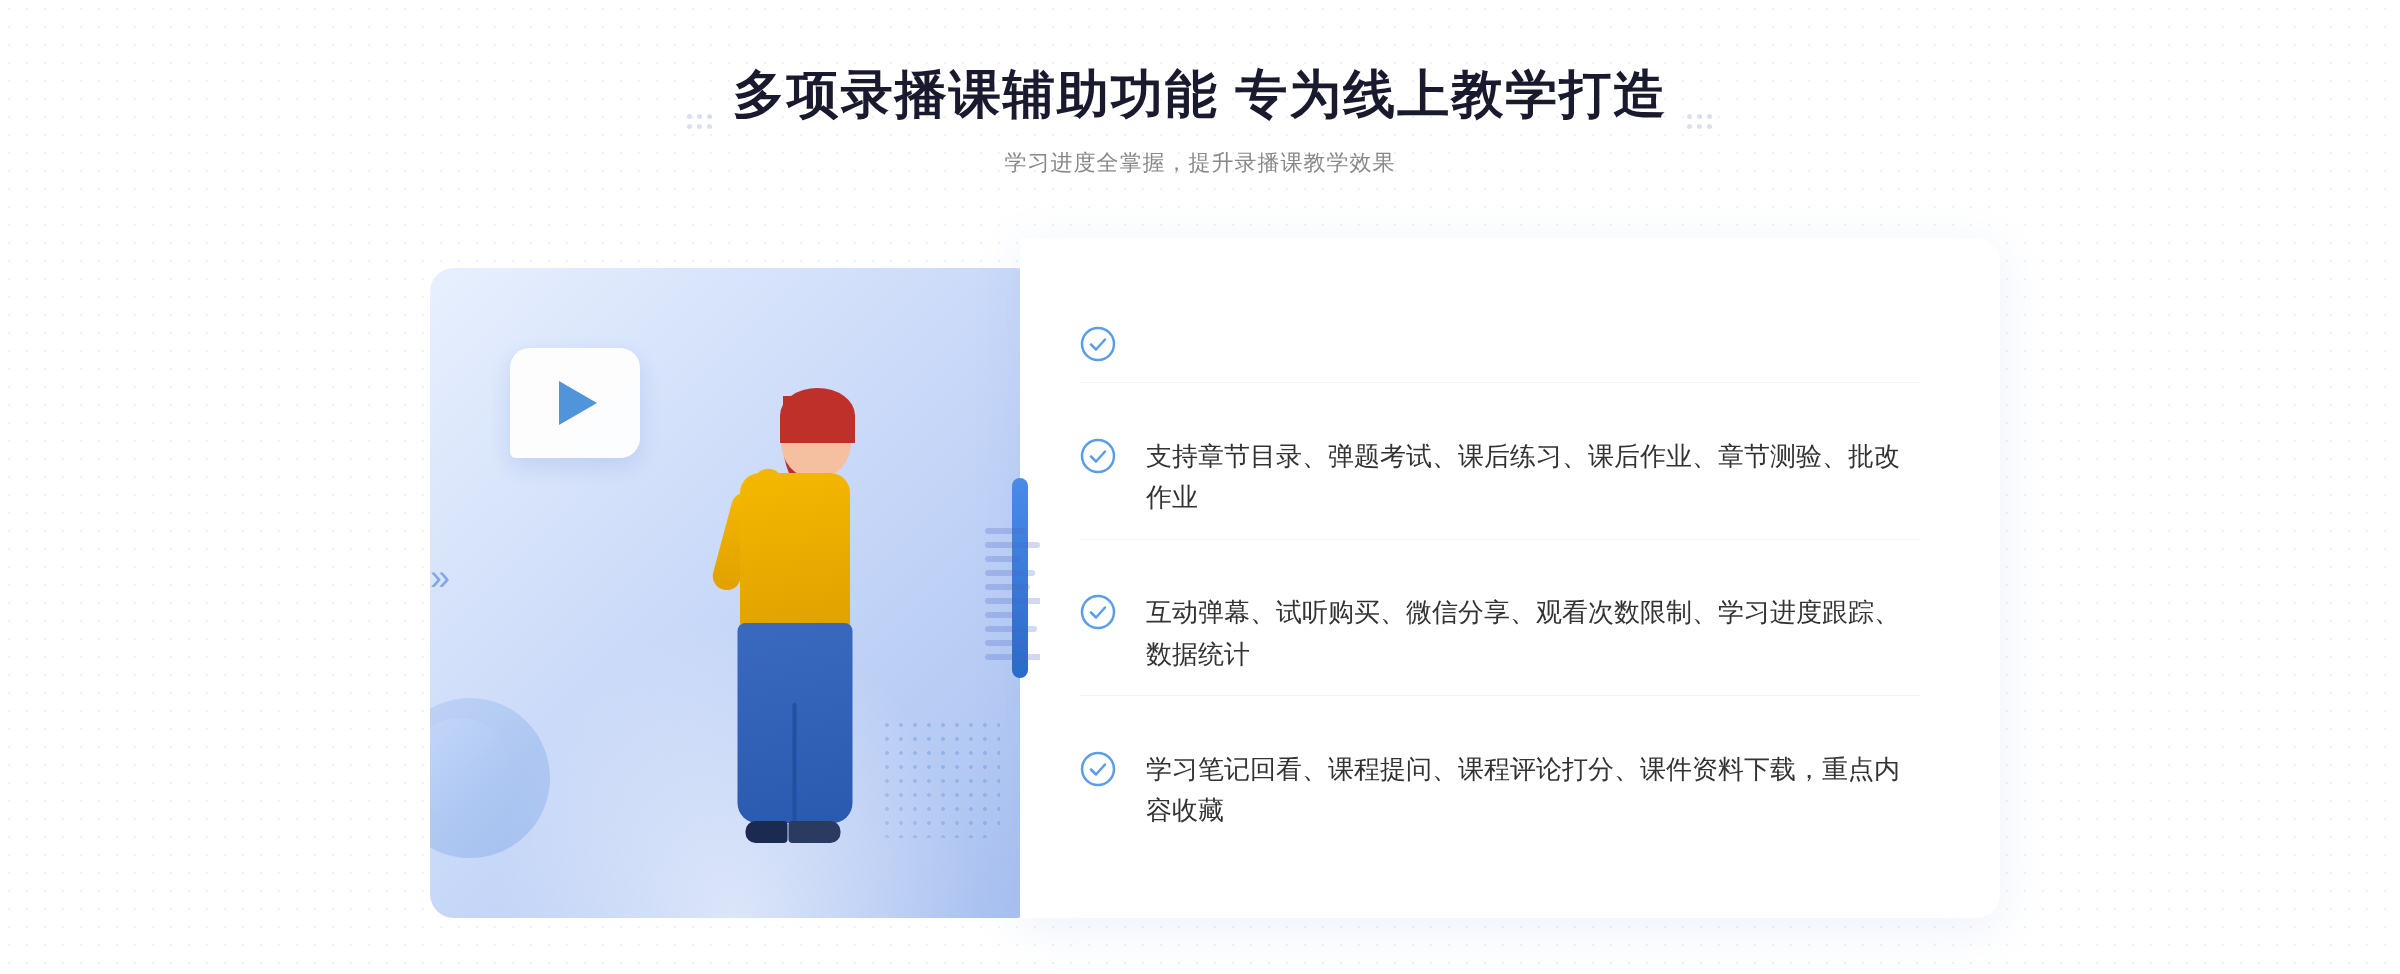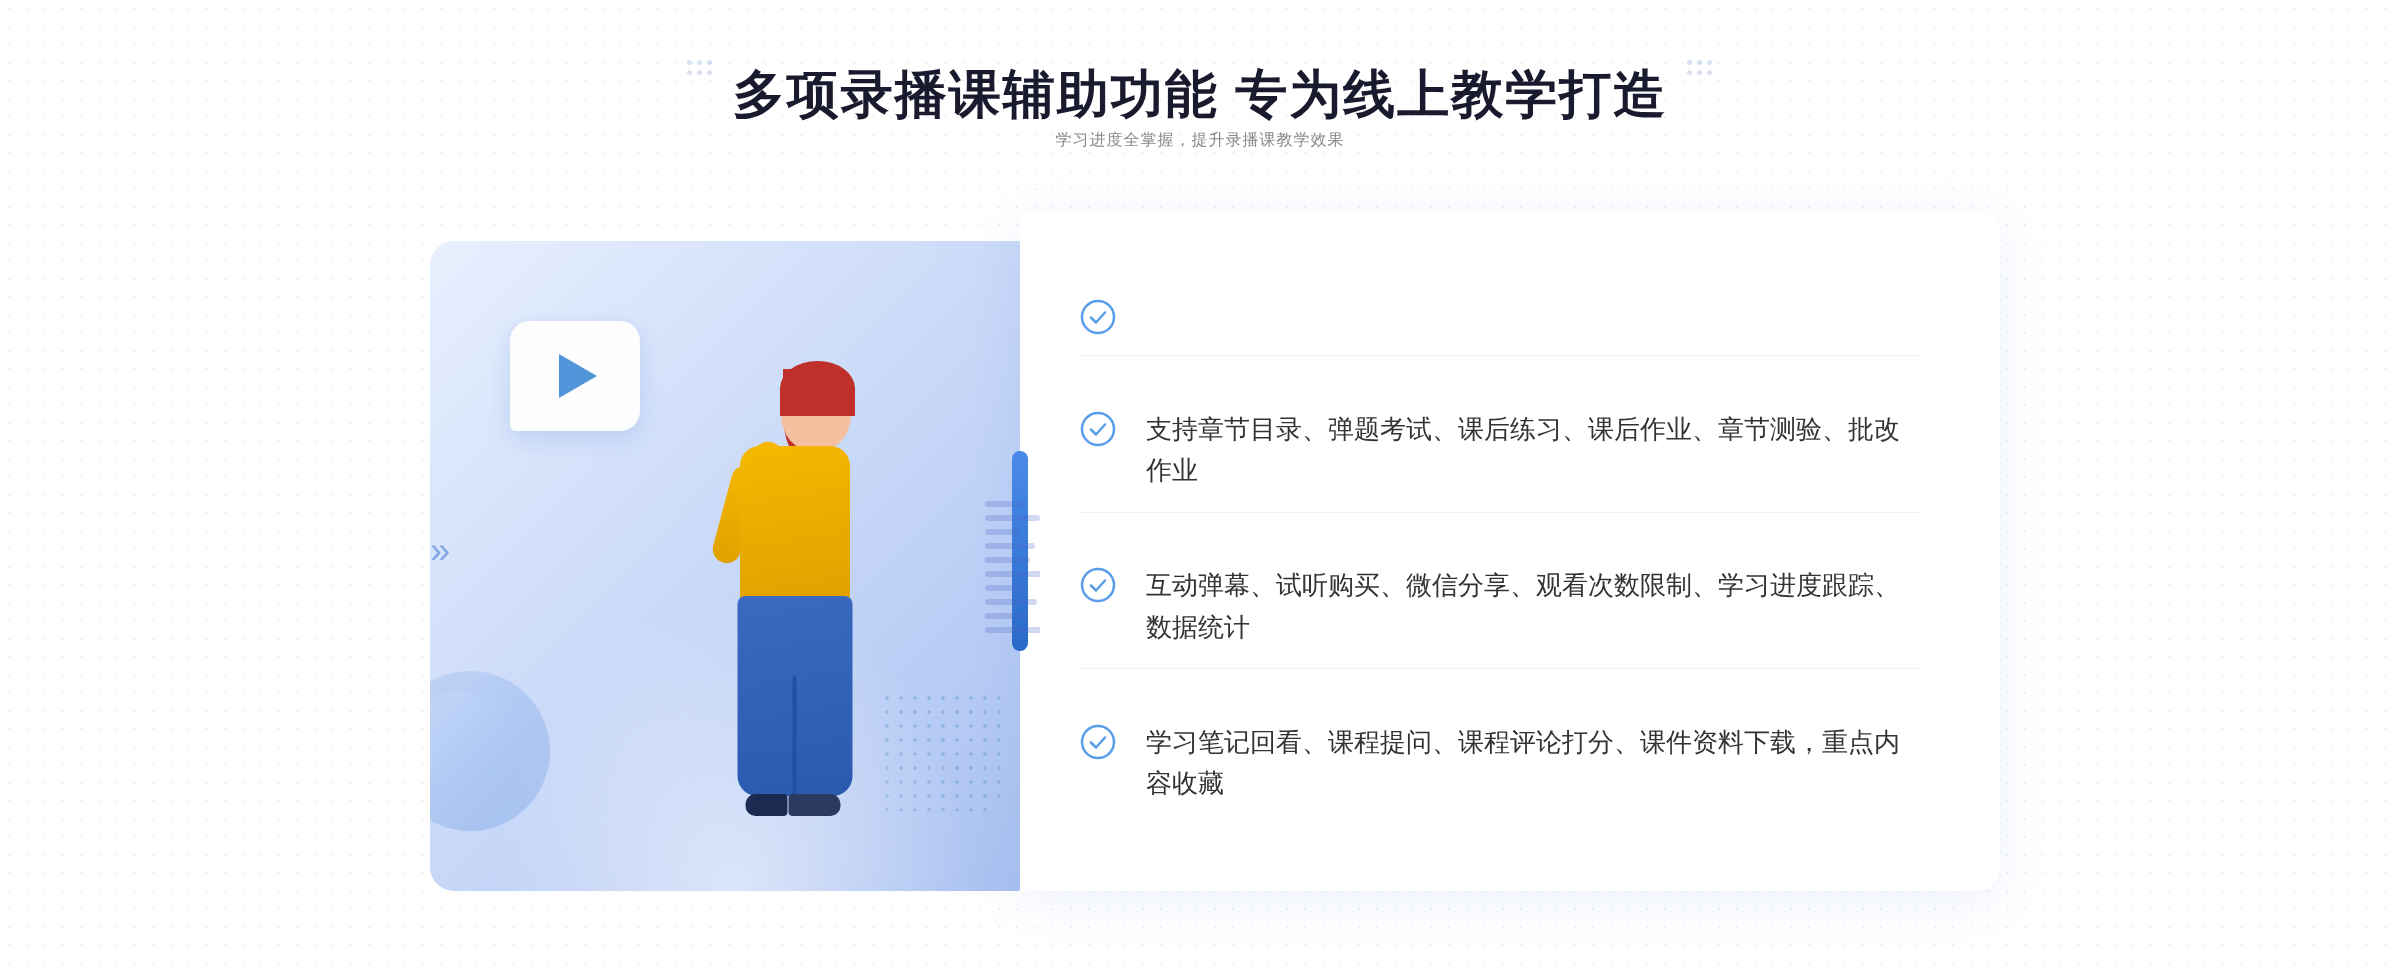--- a/index.html
+++ b/index.html
@@ -45,23 +45,24 @@
 
     .header-section {
       text-align: center;
       margin-bottom: 60px;
       position: relative;
       z-index: 1;
     }
 
     .header-title-row {
       display: flex;
-      align-items: flex-start;
+      align-items: flex-end;
       justify-content: center;
       gap: 20px;
+      margin-bottom: 18px;
     }
 
     .decorative-dots {
       display: flex;
       align-items: center;
       gap: 5px;
       opacity: 0.5;
     }
 
     .decorative-dots span {
@@ -85,21 +86,21 @@
     }
 
     .main-title {
       font-size: 52px;
       font-weight: 700;
       color: #1a1a2e;
       letter-spacing: 2px;
     }
 
     .subtitle {
-      font-size: 16px;
+      font-size: 22px;
       color: #888;
       font-weight: 400;
       letter-spacing: 1px;
     }
 
     .content-section {
       display: flex;
       align-items: stretch;
       width: 1600px;
       position: relative;

